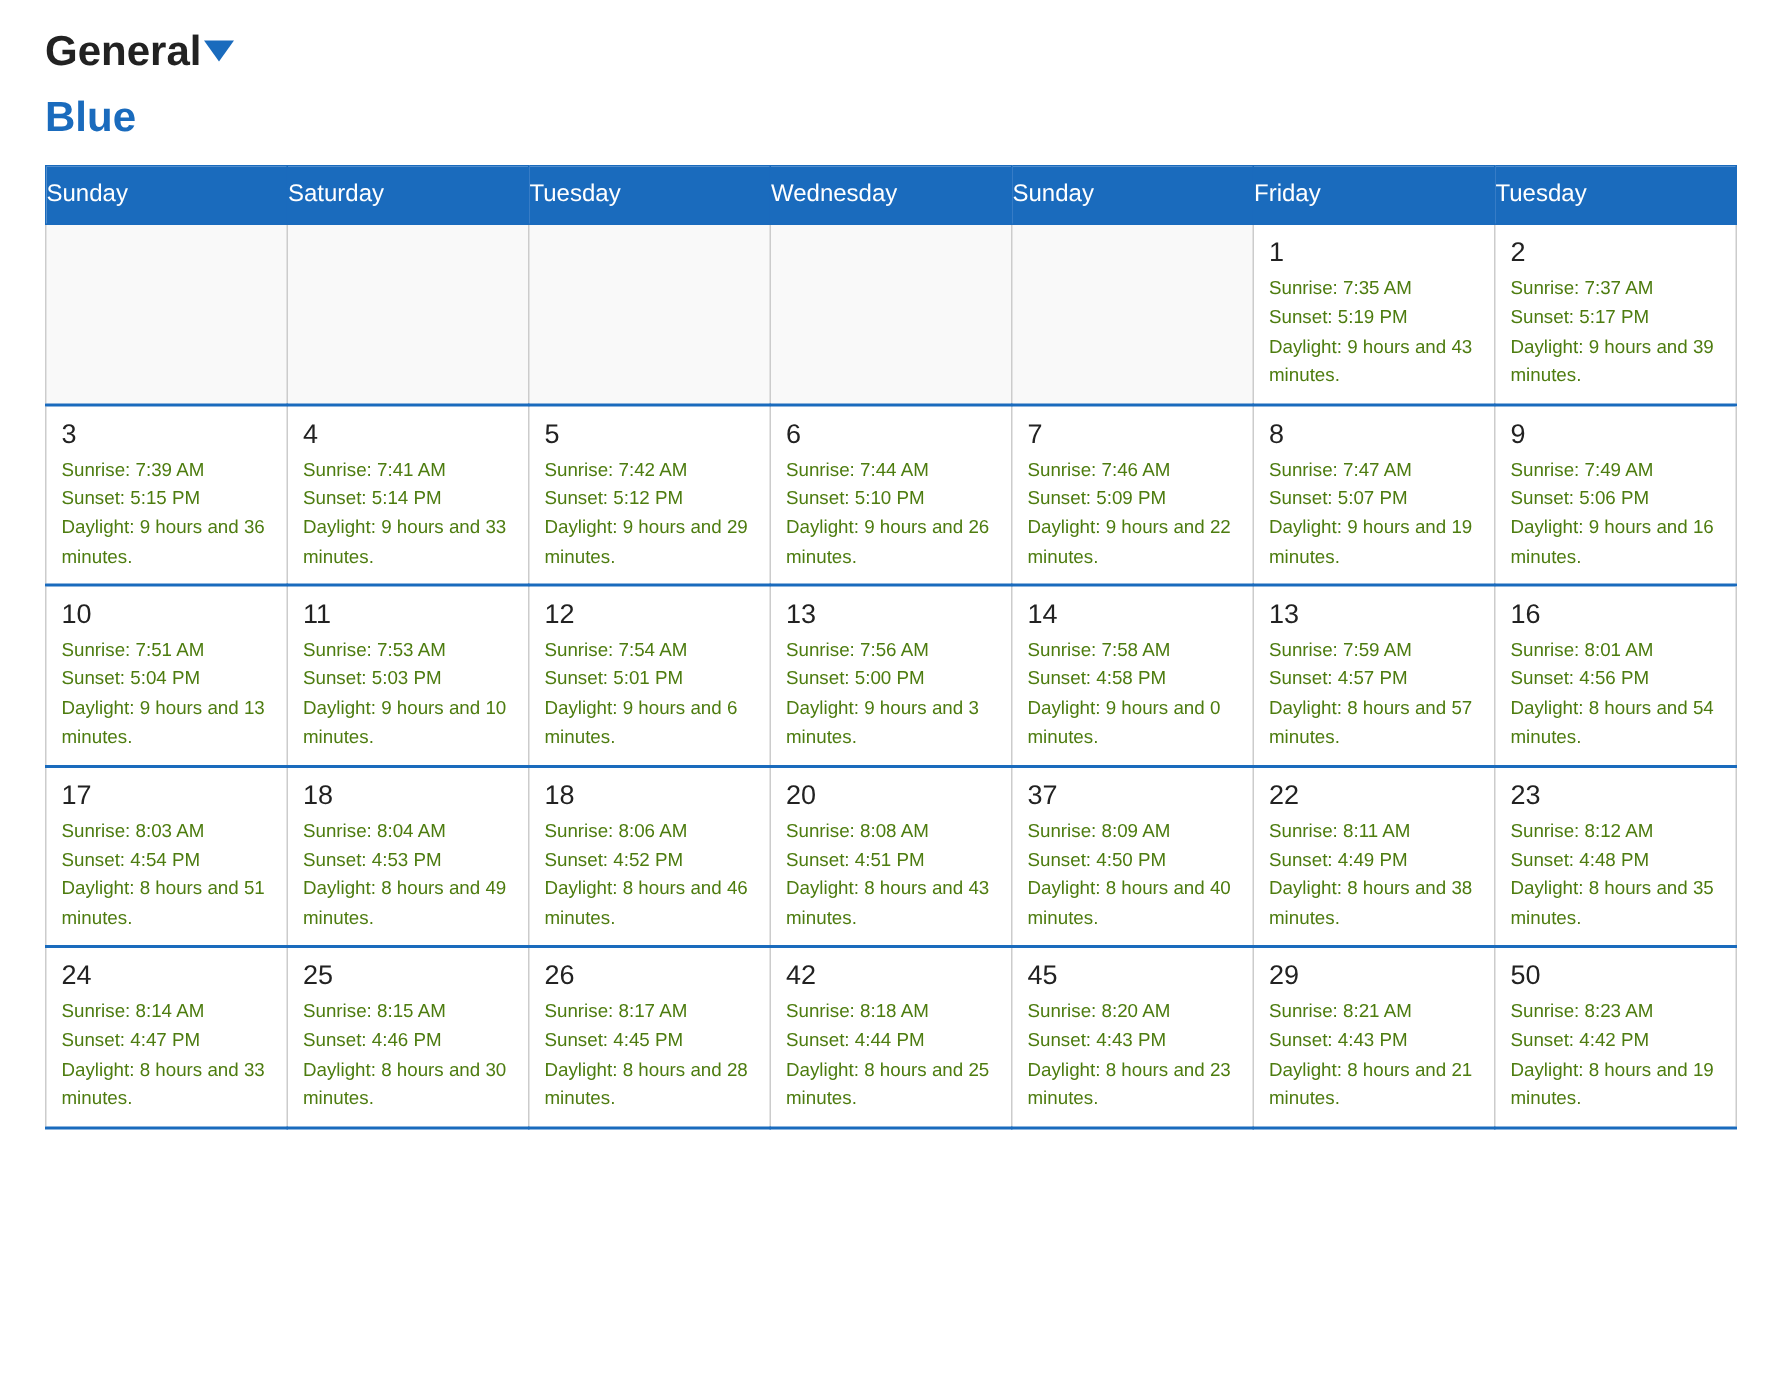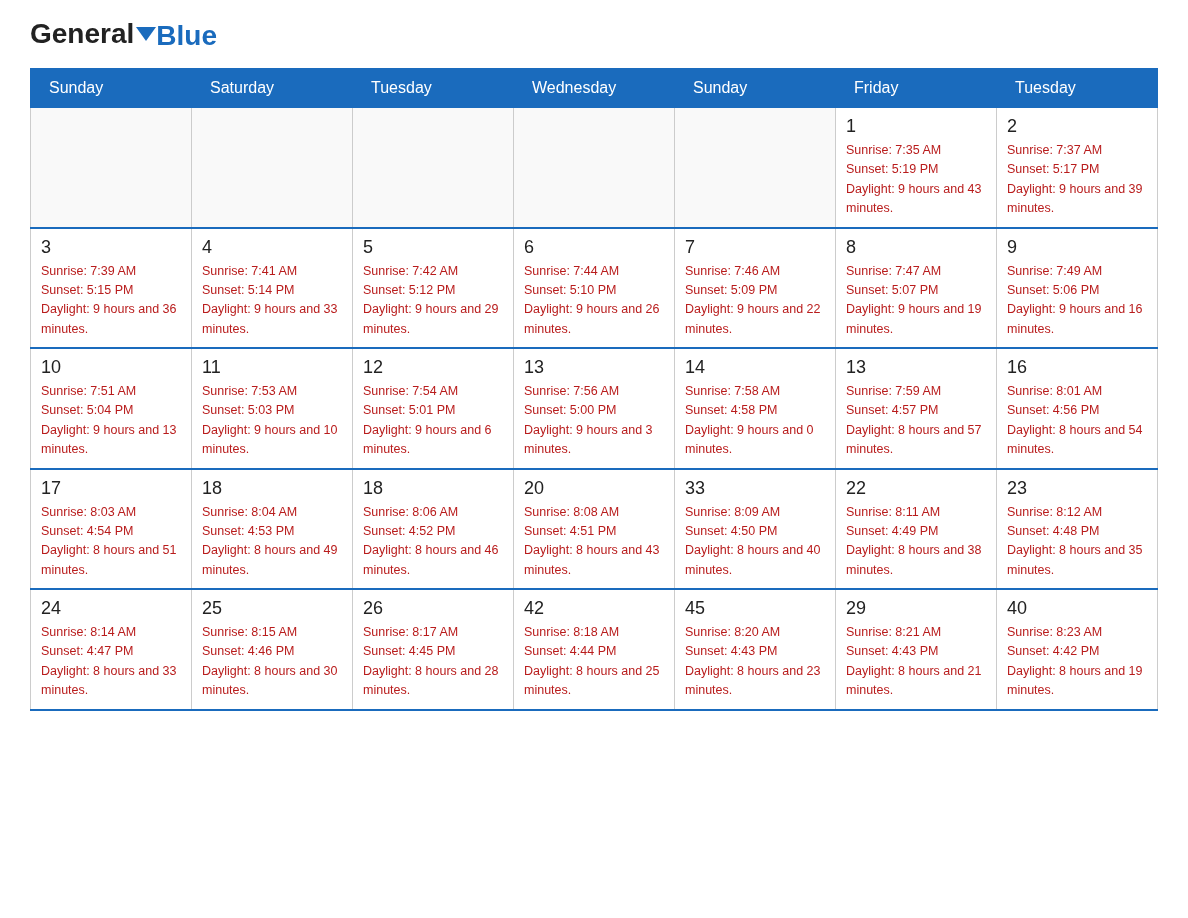--- a/index.html
+++ b/index.html
@@ -11,21 +11,21 @@
       padding: 20px 30px;
     }
     .header {
       display: flex;
       justify-content: space-between;
       align-items: flex-start;
       margin-bottom: 18px;
     }
     .logo {
       display: flex;
-      flex-direction: row;
+      flex-direction: column;
       align-items: flex-start;
     }
     .logo-text {
       font-size: 28px;
       font-weight: bold;
       color: #222;
       line-height: 1;
     }
     .logo-triangle {
       width: 0;
@@ -35,21 +35,21 @@
       border-top: 14px solid #1a6bbd;
       display: inline-block;
       margin-left: 2px;
       vertical-align: middle;
     }
     .logo-line2 {
       font-size: 28px;
       font-weight: bold;
       color: #1a6bbd;
       line-height: 1;
-      margin-top: 2px;
+      margin-top: 16px;
     }
     .title-section {
       text-align: right;
     }
     .month-title {
       font-size: 52px;
       font-weight: normal;
       color: #222;
       line-height: 1.1;
     }
@@ -60,41 +60,41 @@
     }
     table {
       width: 100%;
       border-collapse: collapse;
     }
     thead th {
       background-color: #1a6bbd;
       color: #fff;
       font-size: 16px;
       font-weight: normal;
-      padding: 10px 18px;
+      padding: 10px 0;
       text-align: left;
       border: 1px solid #1a6bbd;
     }
     tbody td {
       border: 1px solid #ccc;
       vertical-align: top;
       padding: 8px 10px;
       width: calc(100% / 7);
       min-height: 90px;
       height: 108px;
     }
     .day-number {
       font-size: 18px;
       color: #222;
       font-weight: normal;
       margin-bottom: 4px;
     }
     .day-info {
       font-size: 12.5px;
-      color: #b91c1c;
+      color: #4d7c0f;
       line-height: 1.55;
     }
     tbody tr {
       border-bottom: 2px solid #1a6bbd;
     }
     .empty-cell {
       background: #f9f9f9;
     }
   </style>
 </head>
@@ -213,21 +213,21 @@
         </td>
         <td>
           <div class="day-number">18</div>
           <div class="day-info">Sunrise: 8:06 AM<br>Sunset: 4:52 PM<br>Daylight: 8 hours and 46 minutes.</div>
         </td>
         <td>
           <div class="day-number">20</div>
           <div class="day-info">Sunrise: 8:08 AM<br>Sunset: 4:51 PM<br>Daylight: 8 hours and 43 minutes.</div>
         </td>
         <td>
-          <div class="day-number">33</div>
+          <div class="day-number">37</div>
           <div class="day-info">Sunrise: 8:09 AM<br>Sunset: 4:50 PM<br>Daylight: 8 hours and 40 minutes.</div>
         </td>
         <td>
           <div class="day-number">22</div>
           <div class="day-info">Sunrise: 8:11 AM<br>Sunset: 4:49 PM<br>Daylight: 8 hours and 38 minutes.</div>
         </td>
         <td>
           <div class="day-number">23</div>
           <div class="day-info">Sunrise: 8:12 AM<br>Sunset: 4:48 PM<br>Daylight: 8 hours and 35 minutes.</div>
         </td>
@@ -251,18 +251,18 @@
         </td>
         <td>
           <div class="day-number">45</div>
           <div class="day-info">Sunrise: 8:20 AM<br>Sunset: 4:43 PM<br>Daylight: 8 hours and 23 minutes.</div>
         </td>
         <td>
           <div class="day-number">29</div>
           <div class="day-info">Sunrise: 8:21 AM<br>Sunset: 4:43 PM<br>Daylight: 8 hours and 21 minutes.</div>
         </td>
         <td>
-          <div class="day-number">40</div>
+          <div class="day-number">50</div>
           <div class="day-info">Sunrise: 8:23 AM<br>Sunset: 4:42 PM<br>Daylight: 8 hours and 19 minutes.</div>
         </td>
       </tr>
     </tbody>
 </table>
 
 </body></html>

